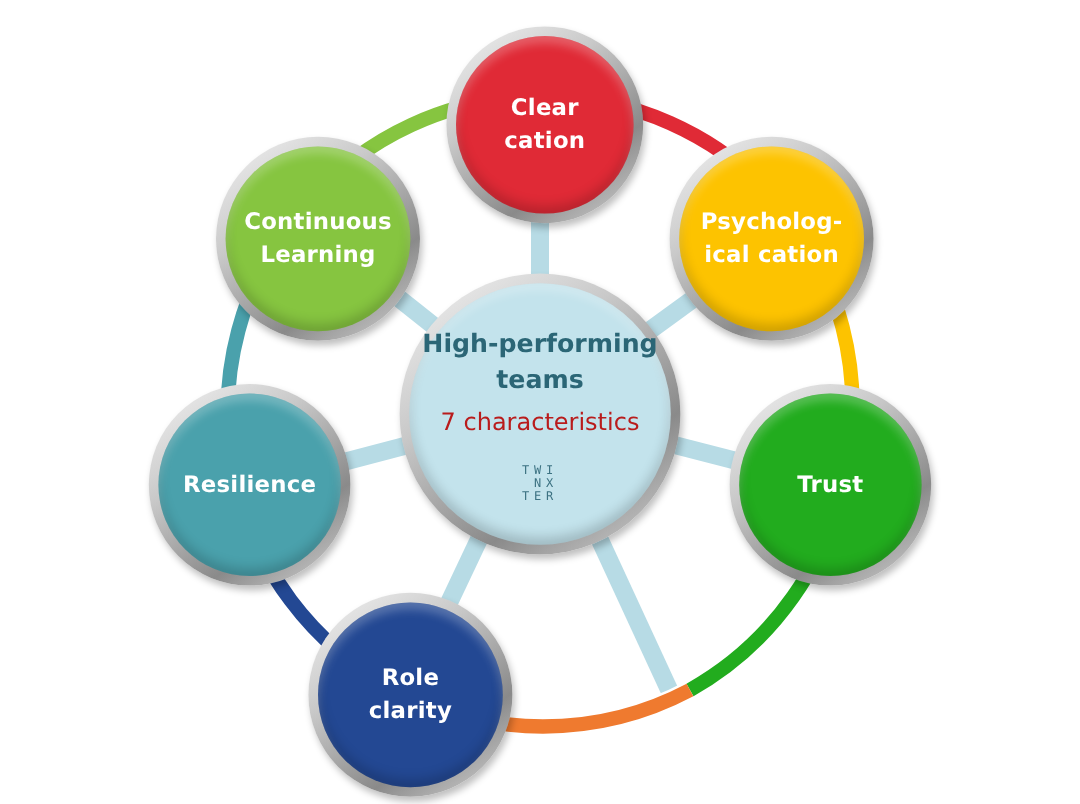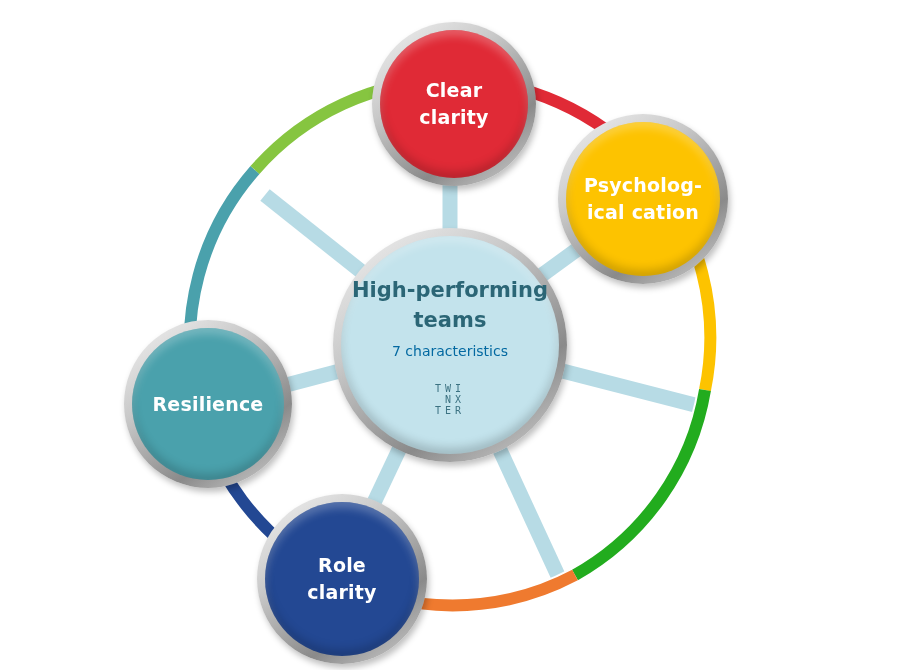--- a/index.html
+++ b/index.html
@@ -7,21 +7,21 @@
   #diagram { position: absolute; left: 0; top: 0; width: 900px; height: 670px; }
   .node { position: absolute; border-radius: 50%; box-sizing: border-box;
     background: linear-gradient(145deg, #f4f4f4 0%, #c9c9c9 35%, #8a8a8a 70%, #d8d8d8 100%);
     box-shadow: 2px 4px 6px rgba(0,0,0,0.25); }
   .node .face { position: absolute; left: 8px; top: 8px; right: 8px; bottom: 8px; border-radius: 50%;
     display: flex; flex-direction: column; align-items: center; justify-content: center; text-align: center;
     box-shadow: inset 0 6px 8px rgba(255,255,255,0.25), inset 0 -6px 10px rgba(0,0,0,0.18); }
   .node .label { color: #ffffff; font-weight: bold; font-size: 19px; line-height: 27px; letter-spacing: 0.2px; white-space: pre-line; }
   .center .face { background: #c3e3ec; }
   .center .title { color: #2b6676; font-weight: bold; font-size: 21px; line-height: 30px; white-space: pre-line; }
-  .center .subtitle { color: #0369a1; font-size: 14px; margin-top: 8px; }
+  .center .subtitle { color: #b91c1c; font-size: 20px; margin-top: 8px; }
   .center .logo { color: #3c7282; font-size: 10px; letter-spacing: 4px; line-height: 11px; margin-top: 24px; font-family: "DejaVu Sans Mono", monospace; white-space: pre; text-align: left; }
 </style>
 </head>
 <body>
 
 <div id="diagram">
   <svg width="900" height="670" viewBox="0 0 900 670" style="position:absolute;left:0;top:0;">
 
     <g stroke="#ffffff" stroke-width="20" fill="none">
       <line x1="450" y1="342" x2="450" y2="105"></line>
@@ -69,33 +69,44 @@
       <div class="subtitle">7 characteristics</div>
       <div class="logo">TWI
  NX
 TER</div>
     </div>
   </div>
 
   <div class="node" style="left:372px;top:22px;width:164px;height:164px;">
     <div class="face" style="background:#e02a36;">
         <div class="label">Clear
-clarity</div>
+cation</div>
       </div>
   </div>
   <div class="node" style="left:558px;top:114px;width:170px;height:170px;">
     <div class="face" style="background:#fdc300;">
         <div class="label">Psycholog-
 ical cation</div>
+      </div>
+  </div>
+  <div class="node" style="left:608px;top:320px;width:168px;height:168px;">
+    <div class="face" style="background:#22ac1e;">
+        <div class="label">Trust</div>
       </div>
   </div>
   <div class="node" style="left:124px;top:320px;width:168px;height:168px;">
     <div class="face" style="background:#4aa1ac;">
         <div class="label">Resilience</div>
       </div>
   </div>
   <div class="node" style="left:257px;top:494px;width:170px;height:170px;">
     <div class="face" style="background:#234893;">
         <div class="label">Role
 clarity</div>
       </div>
   </div>
+  <div class="node" style="left:180px;top:114px;width:170px;height:170px;">
+    <div class="face" style="background:#86c540;">
+        <div class="label">Continuous
+Learning</div>
+      </div>
+  </div>
 </div>
 
 </body></html>

